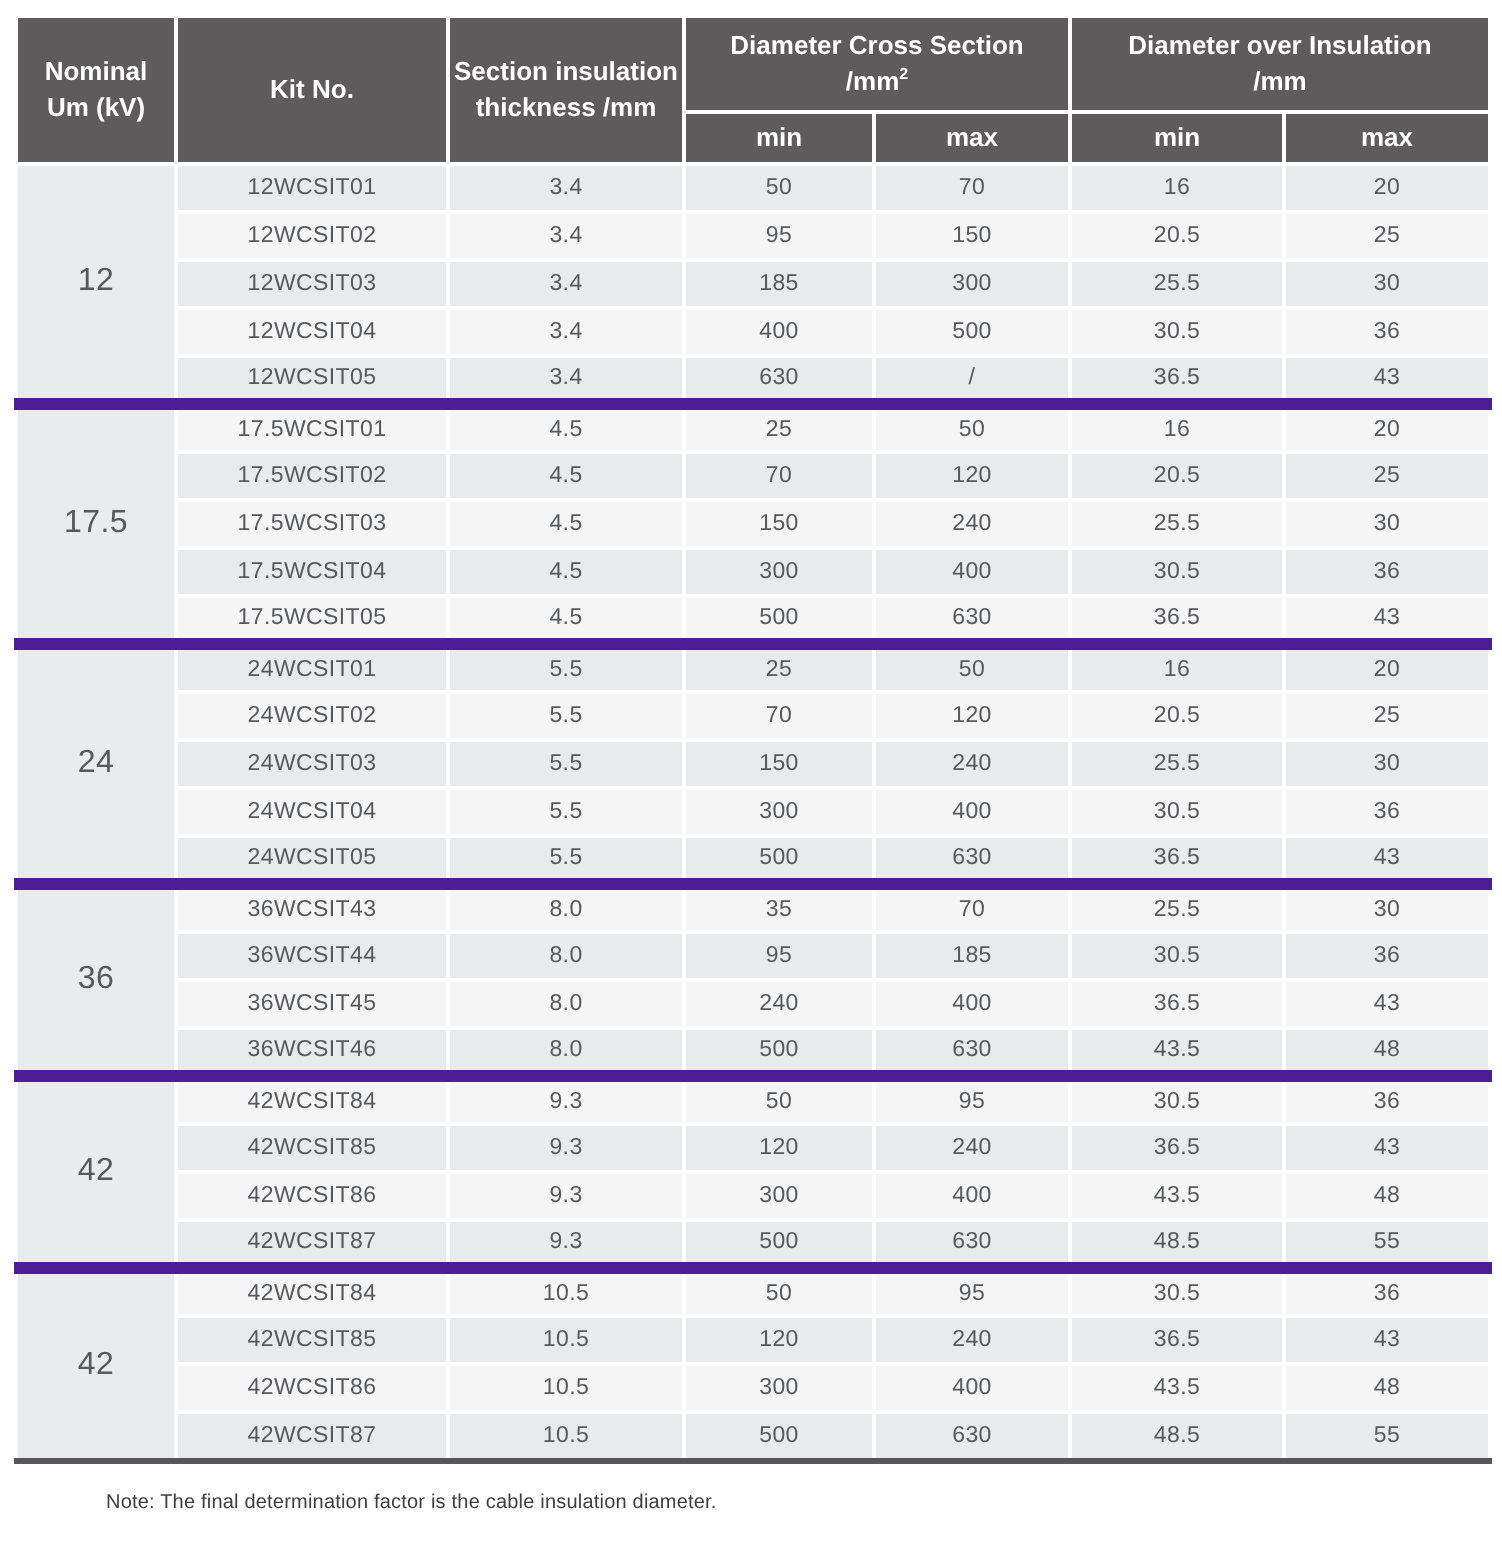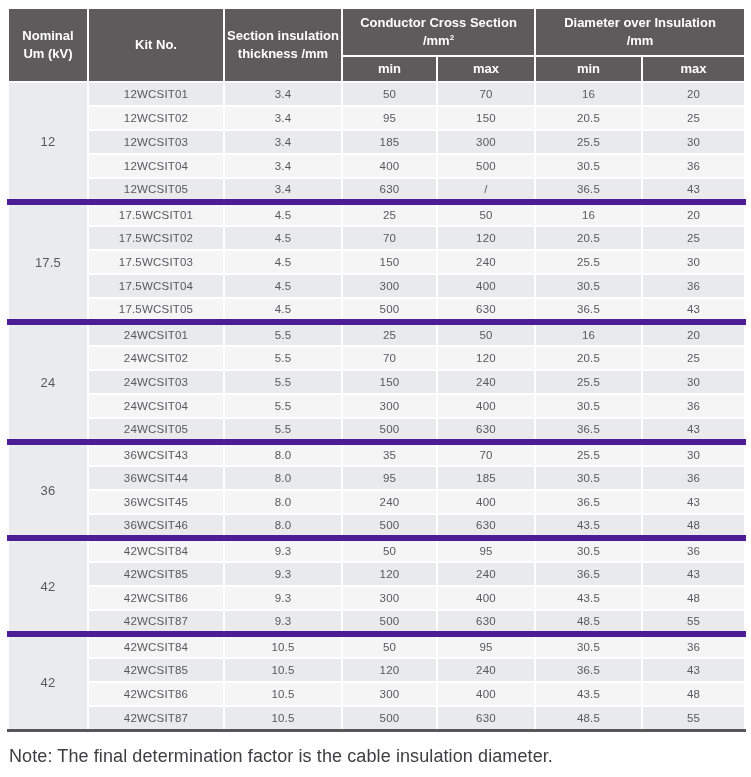--- a/index.html
+++ b/index.html
@@ -39,29 +39,30 @@
     height: 24px;
     text-align: center;
     vertical-align: middle;
     font-size: 11.5px;
     color: #58595b;
     border: 2px solid #ffffff;
     letter-spacing: 0.2px;
   }
   tr.row-gray td { background: #e9eaec; }
   tr.row-light td { background: #f5f5f6; }
-  td.voltage-cell { background: #eaebed !important; font-size: 13px; }
+  td.voltage-cell { background: #eaebed !important; font-size: 16px; }
   tr.group-start td { border-top: 6px solid #4c1d95; }
   sup { font-size: 8px; vertical-align: super; line-height: 0; }
   .note {
     margin-top: 14px;
     padding-left: 2px;
-    font-size: 18px;
+    font-size: 10px;
     color: #3e3e40;
     letter-spacing: 0.1px;
+    margin-left: 44px;
   }
 </style>
 </head>
 <body>
 
 <div class="page">
   <table class="spec-table">
     <colgroup>
       <col style="width:80px">
       <col style="width:136px">
@@ -76,21 +77,21 @@
         <th rowspan="2">
           <span class="hline">Nominal</span>
           <span class="hline">Um (kV)</span>
         </th>
         <th rowspan="2">Kit No.</th>
         <th rowspan="2">
           <span class="hline">Section insulation</span>
           <span class="hline">thickness /mm</span>
         </th>
         <th colspan="2">
-          <span class="hline">Conductor Cross Section</span>
+          <span class="hline">Diameter Cross Section</span>
           <span class="hline">/mm<sup>2</sup></span>
         </th>
         <th colspan="2">
           <span class="hline">Diameter over Insulation</span>
           <span class="hline">/mm</span>
         </th>
       </tr>
       <tr class="header-sub">
         <th>min</th>
         <th>max</th>

